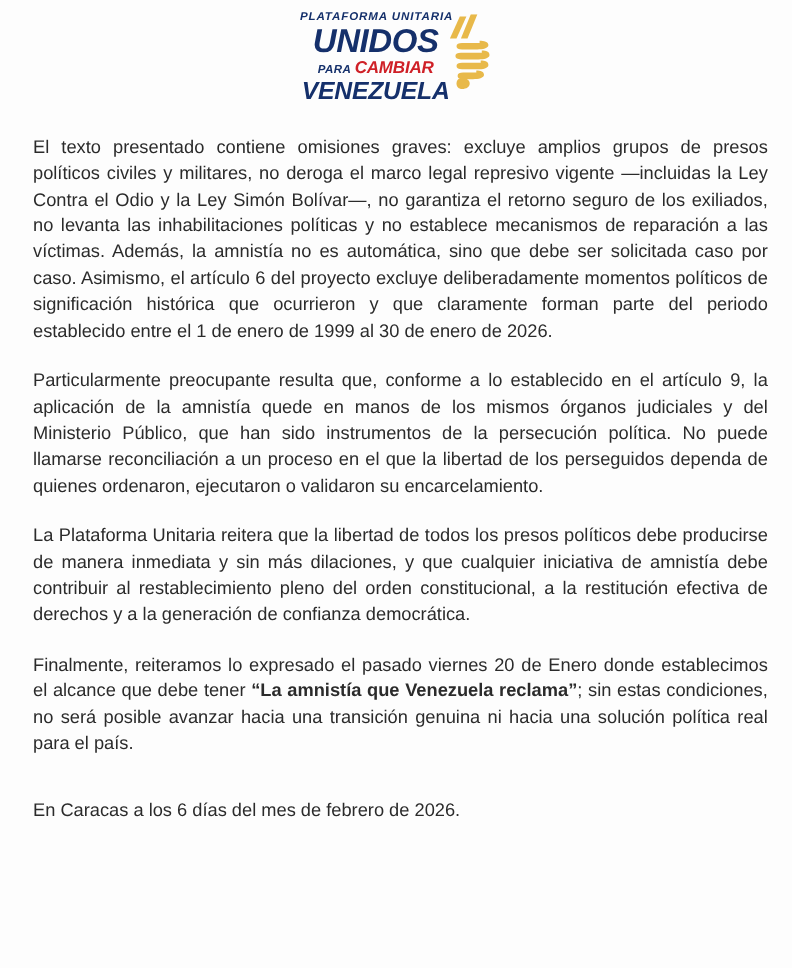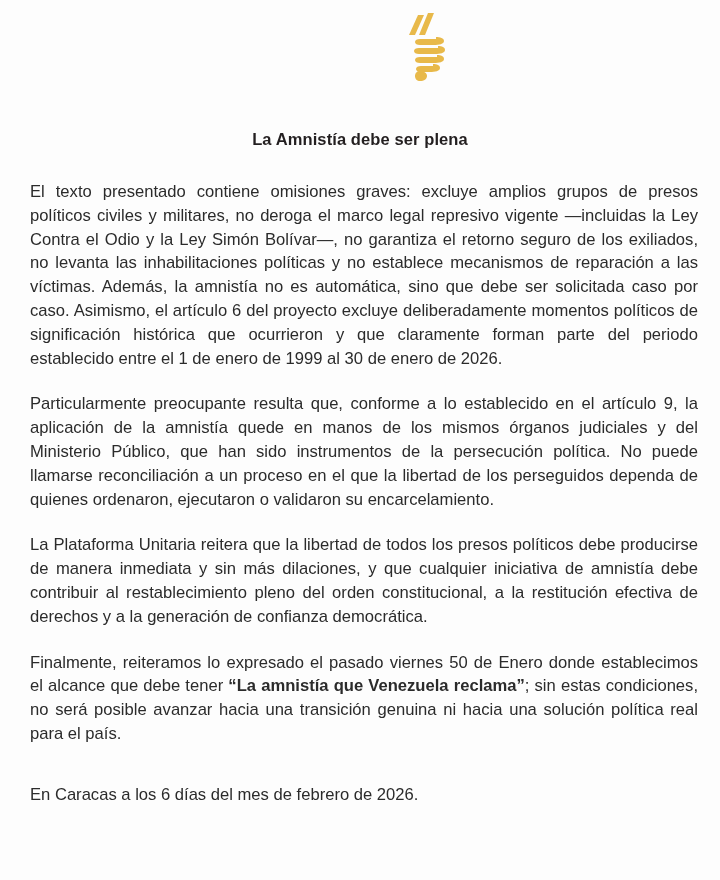--- a/index.html
+++ b/index.html
@@ -137,39 +137,46 @@
     margin-top: 16px;
   }
 </style>
 </head>
 <body>
 
 <div class="page">
 
   <div class="logo-header">
     <div class="logo-block">
+      <div class="logo-text-col">
+        <div class="logo-line1">PLATAFORMA UNITARIA</div>
+        <div class="logo-line2">UNIDOS</div>
+        <div class="logo-line3">
+          <span class="logo-para">PARA</span><span class="logo-cambiar">CAMBIAR</span>
+        </div>
+        <div class="logo-line4">VENEZUELA</div>
+      </div>
       <div class="logo-mark">
         <svg width="40" height="72" viewBox="0 0 40 72" xmlns="http://www.w3.org/2000/svg">
           <g fill="#e8b94a">
             <path d="M12 2 L18 2 L9 22 L3 22 Z"></path>
             <path d="M22 0 L28 0 L19 22 L13 22 Z"></path>
             <path d="M30 24 C34 24 38 25 38 28 C38 31 33 32 28 32 L14 32 C11 32 9 31 9 29 C9 27 11 26 14 26 L30 26 Z"></path>
             <path d="M32 33 C36 33 39 34 39 37 C39 40 34 41 29 41 L13 41 C10 41 8 40 8 38 C8 36 10 35 13 35 L32 35 Z"></path>
             <path d="M31 42 C35 42 38 43 38 46 C38 49 33 50 28 50 L14 50 C11 50 9 49 9 47 C9 45 11 44 14 44 L31 44 Z"></path>
             <path d="M27 51 C31 51 34 52 34 55 C34 58 29 59 24 59 L15 59 C12 59 10 58 10 56 C10 54 12 53 15 53 L27 53 Z"></path>
             <path d="M14 58 C18 58 21 60 21 63 C21 66 18 68 14 68 C11 68 9 66 9 63 C9 60 11 58 14 58 Z"></path>
           </g>
         </svg>
       </div>
     </div>
   </div>
 
-  <div class="doc-title">La Amnistía debe ser plena</div>
 
   <div class="body-wrap">
     <p class="para">El texto presentado contiene omisiones graves: excluye amplios grupos de presos políticos civiles y militares, no deroga el marco legal represivo vigente —incluidas la Ley Contra el Odio y la Ley Simón Bolívar—, no garantiza el retorno seguro de los exiliados, no levanta las inhabilitaciones políticas y no establece mecanismos de reparación a las víctimas. Además, la amnistía no es automática, sino que debe ser solicitada caso por caso. Asimismo, el artículo 6 del proyecto excluye deliberadamente momentos políticos de significación histórica que ocurrieron y que claramente forman parte del periodo establecido entre el 1 de enero de 1999 al 30 de enero de 2026.</p>
     <p class="para">Particularmente preocupante resulta que, conforme a lo establecido en el artículo 9, la aplicación de la amnistía quede en manos de los mismos órganos judiciales y del Ministerio Público, que han sido instrumentos de la persecución política. No puede llamarse reconciliación a un proceso en el que la libertad de los perseguidos dependa de quienes ordenaron, ejecutaron o validaron su encarcelamiento.</p>
     <p class="para">La Plataforma Unitaria reitera que la libertad de todos los presos políticos debe producirse de manera inmediata y sin más dilaciones, y que cualquier iniciativa de amnistía debe contribuir al restablecimiento pleno del orden constitucional, a la restitución efectiva de derechos y a la generación de confianza democrática.</p>
-    <p class="para last-para"><span>Finalmente, reiteramos lo expresado el pasado viernes 50 de Enero donde establecimos el alcance que debe tener </span><span class="bold-quote">“La amnistía que Venezuela reclama”</span><span>; sin estas condiciones, no será posible avanzar hacia una transición genuina ni hacia una solución política real para el país.</span></p>
+    <p class="para last-para"><span>Finalmente, reiteramos lo expresado el pasado viernes 20 de Enero donde establecimos el alcance que debe tener </span><span class="bold-quote">“La amnistía que Venezuela reclama”</span><span>; sin estas condiciones, no será posible avanzar hacia una transición genuina ni hacia una solución política real para el país.</span></p>
     <p class="closing">En Caracas a los 6 días del mes de febrero de 2026.</p>
   </div>
 
 </div>
 
 </body></html>

